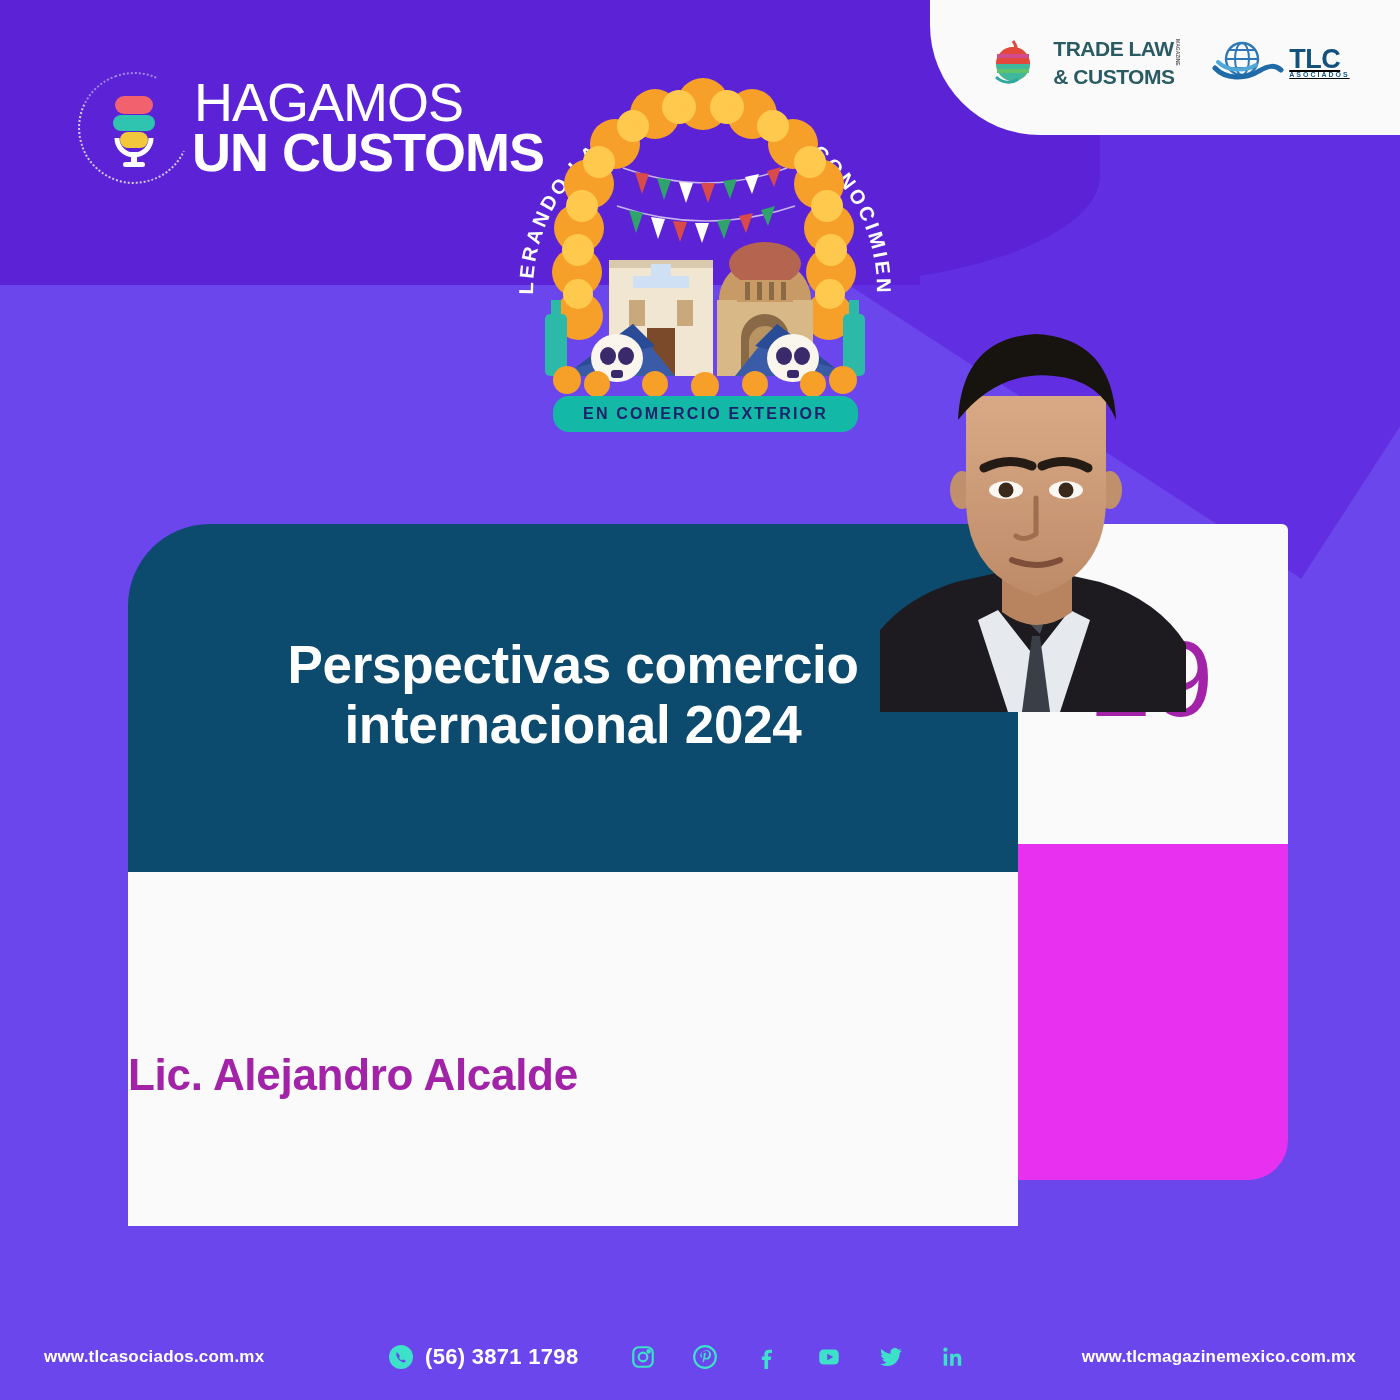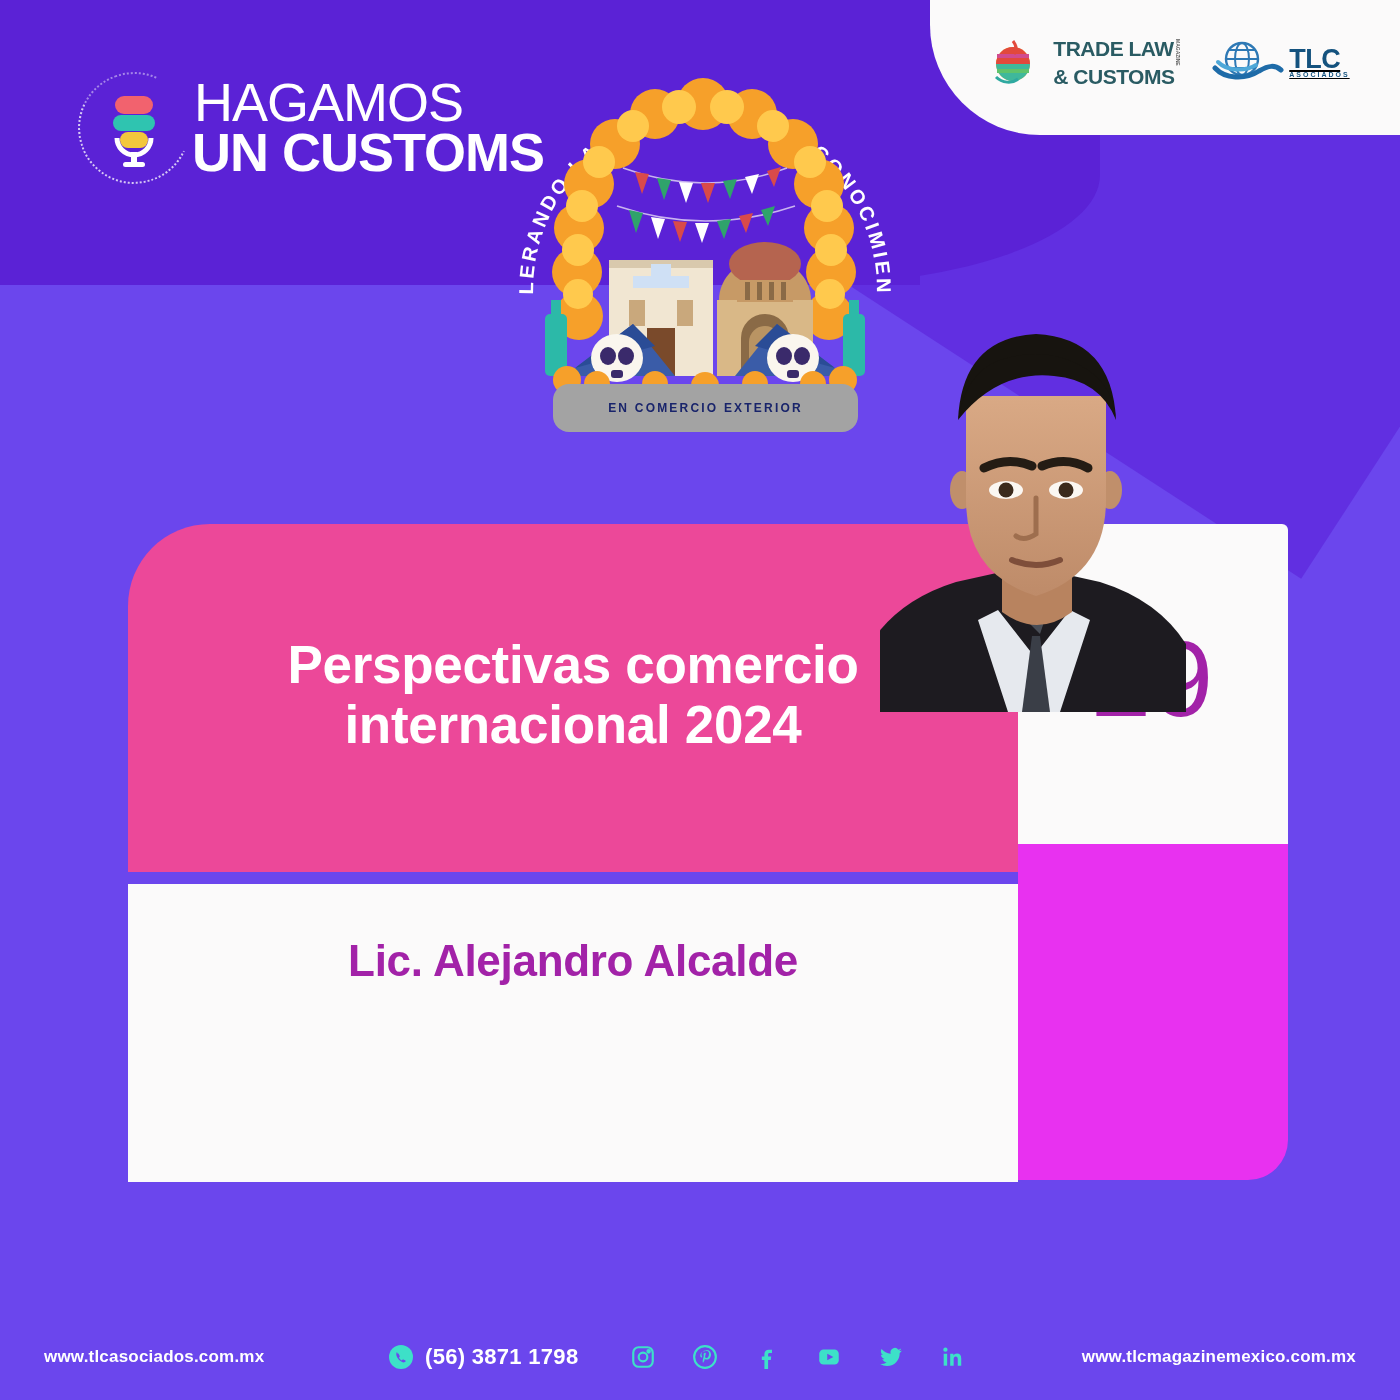--- a/index.html
+++ b/index.html
@@ -72,50 +72,50 @@
   .event-badge{
     position:absolute; left:505px; top:28px; width:400px; height:400px; z-index:5;
   }
   .event-badge .ring-text{ position:absolute; inset:0; }
   .event-badge .ring-text text{
     fill:#ffffff; font-family:"Liberation Sans",sans-serif;
     font-size:20px; font-weight:700; letter-spacing:3.2px;
   }
   .event-badge .tagline{
     position:absolute; left:48px; bottom:-4px;
-    width:305px; height:48px; border-radius:16px;
-    background:#a3a3a3;
+    width:305px; height:36px; border-radius:16px;
+    background:#14b8a6;
     display:flex; align-items:center; justify-content:center;
-    color:#19246B; font-size:12px; font-weight:800; letter-spacing:2.2px;
+    color:#19246B; font-size:16px; font-weight:800; letter-spacing:2.2px;
   }
 
   
   .card{
     position:absolute; left:128px; top:524px;
     width:1160px; height:702px;
     z-index:4;
   }
   .card-title{
     position:absolute; left:0; top:0;
     width:890px; height:348px;
-    background:#ec4899;
+    background:#0c4a6e;
     border-top-left-radius:82px;
     display:flex; align-items:center; justify-content:center;
     padding:0 32px 6px 32px;
   }
   .card-title h1{
     color:#fff; font-size:53px; font-weight:700; line-height:1.14;
     text-align:center; letter-spacing:-.3px;
   }
   .card-body{
     position:absolute; left:0; top:348px;
-    width:890px; height:298px;
+    width:890px; height:354px;
     background:#FBFAFA;
-    display:flex; flex-direction:column; align-items:center;
-    justify-content:flex-start; padding-top:52px;margin-top:12px;
+    display:flex; flex-direction:row; align-items:center;
+    justify-content:flex-start; padding-top:52px;
   }
   .speaker-name{
     color:#A222A8; font-size:44px; font-weight:800; letter-spacing:-.3px;
     text-align:center;
   }
   .speaker-role{
     margin-top:36px; color:#4A4A5A; font-size:38px; font-weight:600;
     line-height:1.22; text-align:center; letter-spacing:-.2px;
   }
 

